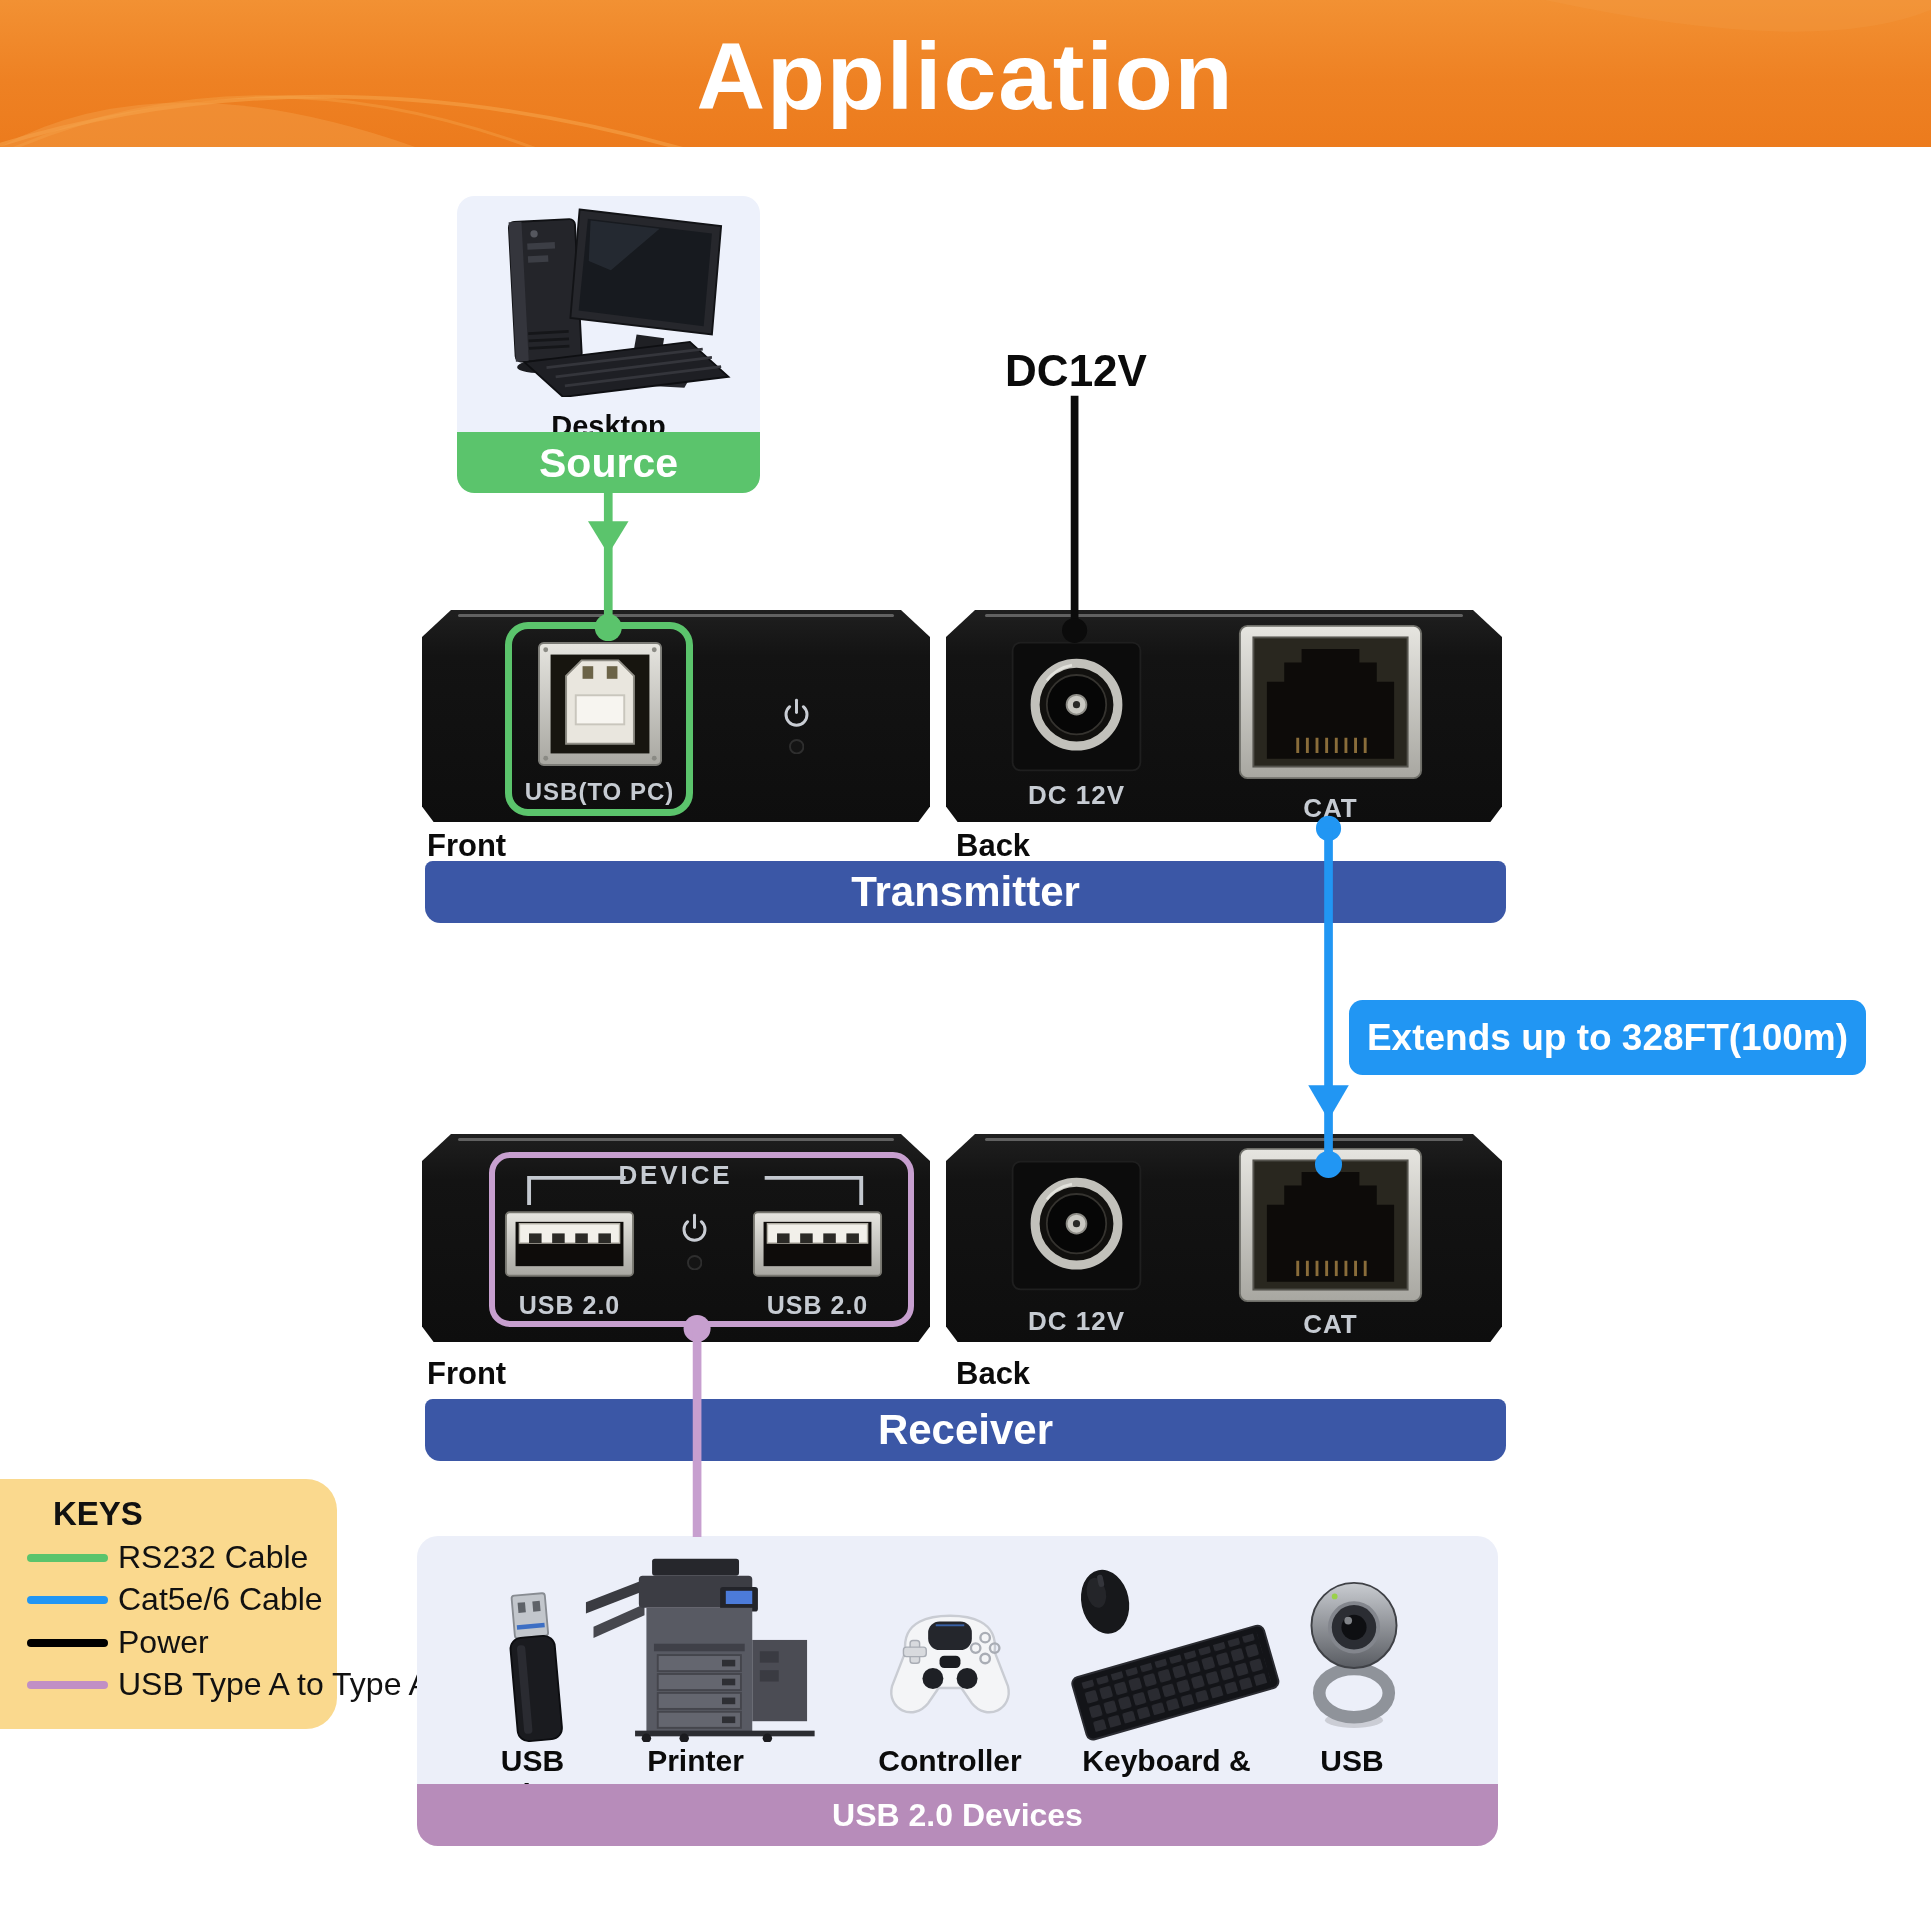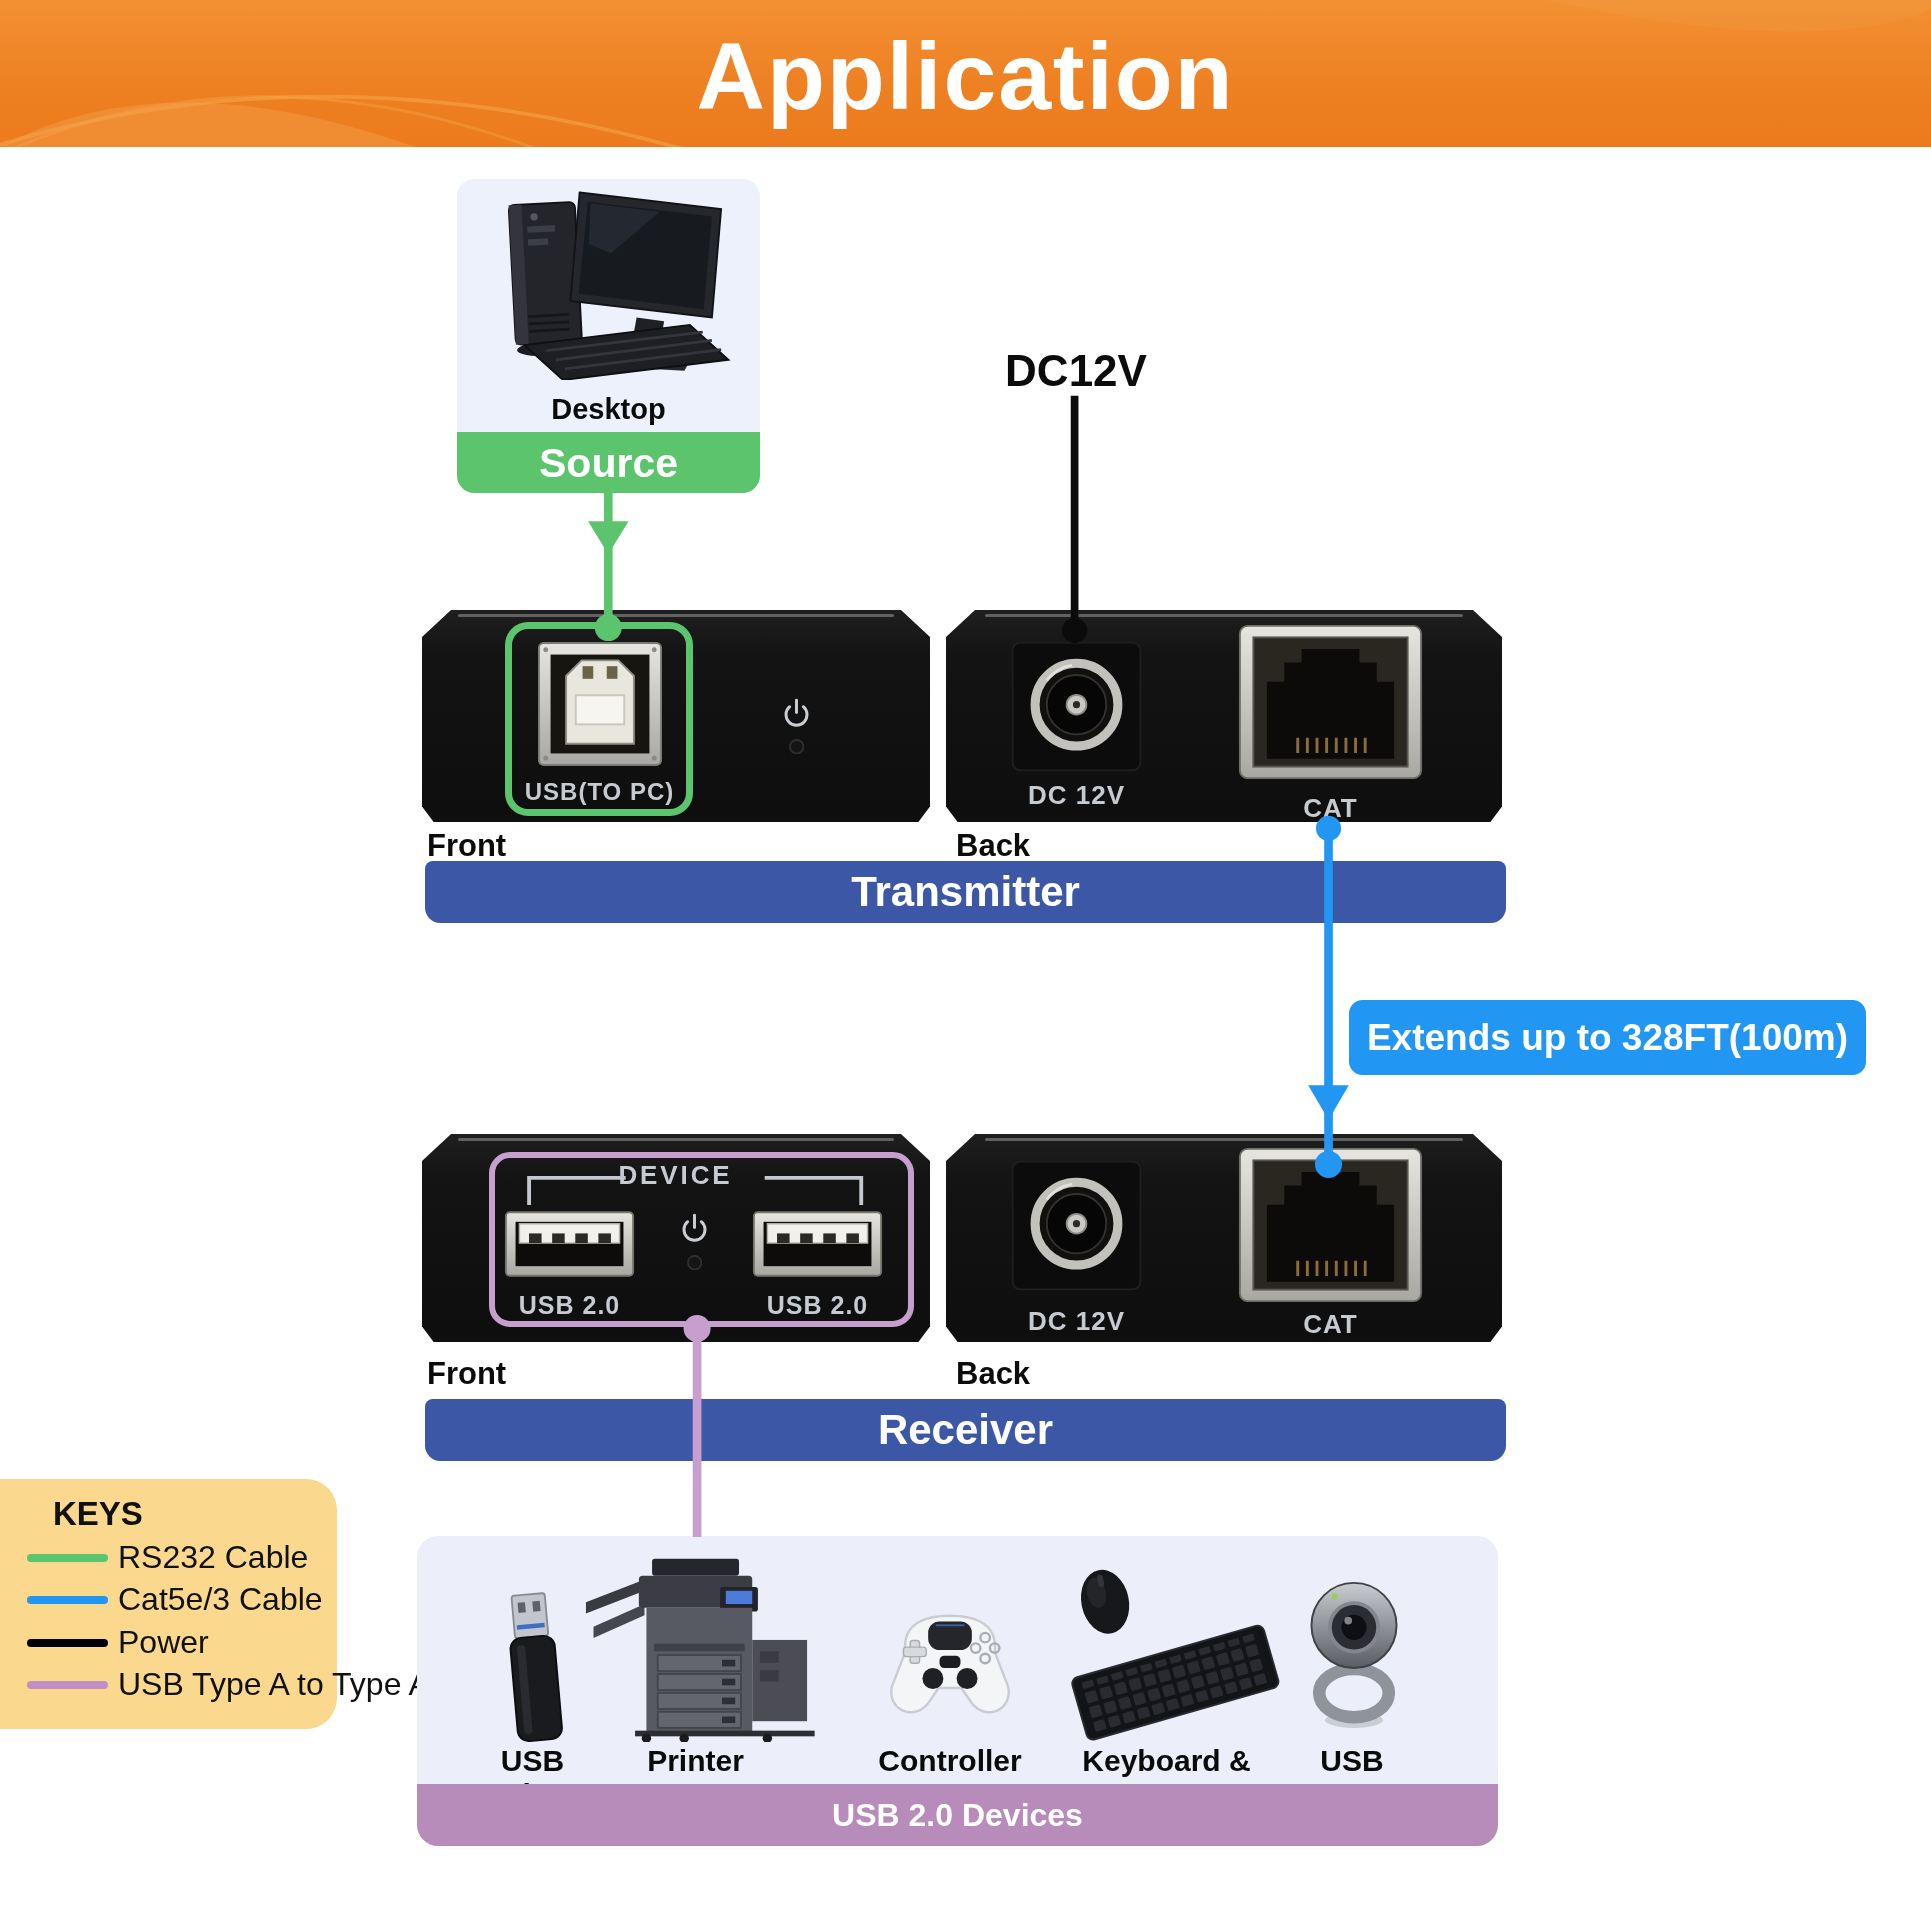--- a/index.html
+++ b/index.html
@@ -7,21 +7,21 @@
         font-family:"Liberation Sans",sans-serif;overflow:hidden;}
 
   
   .header{position:absolute;left:0;top:0;width:1931px;height:147px;
           background:linear-gradient(180deg,#F29133 0%,#EE8123 55%,#EC7B1D 100%);overflow:hidden;}
   .header svg{position:absolute;left:0;top:0;}
   .header-title{position:absolute;left:0;top:0;width:100%;height:147px;line-height:153px;
           text-align:center;color:#ffffff;font-size:95px;font-weight:bold;letter-spacing:1.9px;}
 
   
-  .card{position:absolute;background:#EDF1FB;border-radius:17.4px 17.4px 0 0;}
+  .card{position:absolute;background:#EDF1FB;border-radius:17.4px 17.4px 0 0;margin-top:17px;}
   .green-banner{position:absolute;background:#5BC46C;color:#fff;font-weight:bold;
           font-size:41px;text-align:center;border-radius:0 0 17.4px 17.4px;}
   .blue-banner{position:absolute;background:#3B57A6;color:#fff;font-weight:bold;
           font-size:42px;text-align:center;line-height:62px;border-radius:7.7px 7.7px 15.4px 15.4px;}
   .purple-banner{position:absolute;background:#B78CBA;color:#fff;font-weight:bold;
           font-size:32px;text-align:center;line-height:62px;border-radius:0 0 21px 21px;}
   .badge-blue{position:absolute;background:#2196F3;color:#fff;font-weight:bold;
           font-size:37px;text-align:center;line-height:75px;border-radius:13.5px;}
   .blacklabel{position:absolute;color:#0b0b0b;font-weight:bold;font-size:31px;}
   .device{position:absolute;background:linear-gradient(180deg,#1f1f1f 0%,#131313 22%,#0e0e0e 100%);
@@ -235,21 +235,21 @@
   <div class="blue-banner" style="left:425px;top:1399px;width:1081px;height:62px;text-align:center;">Receiver</div>
 
   <div class="keys-panel">
     <div class="keys-title">KEYS</div>
     <div class="key-row" style="top:60px;">
       <div class="key-swatch" style="background: rgb(91, 196, 108);"></div>
       <div class="key-label">RS232 Cable</div>
     </div>
     <div class="key-row" style="top:102px;">
       <div class="key-swatch" style="background: rgb(33, 150, 243);"></div>
-      <div class="key-label">Cat5e/3 Cable</div>
+      <div class="key-label">Cat5e/6 Cable</div>
     </div>
     <div class="key-row" style="top:145px;">
       <div class="key-swatch" style="background: rgb(0, 0, 0);"></div>
       <div class="key-label">Power</div>
     </div>
     <div class="key-row" style="top:187px;">
       <div class="key-swatch" style="background: rgb(193, 143, 197);"></div>
       <div class="key-label">USB Type A to Type A</div>
     </div>
   </div>

